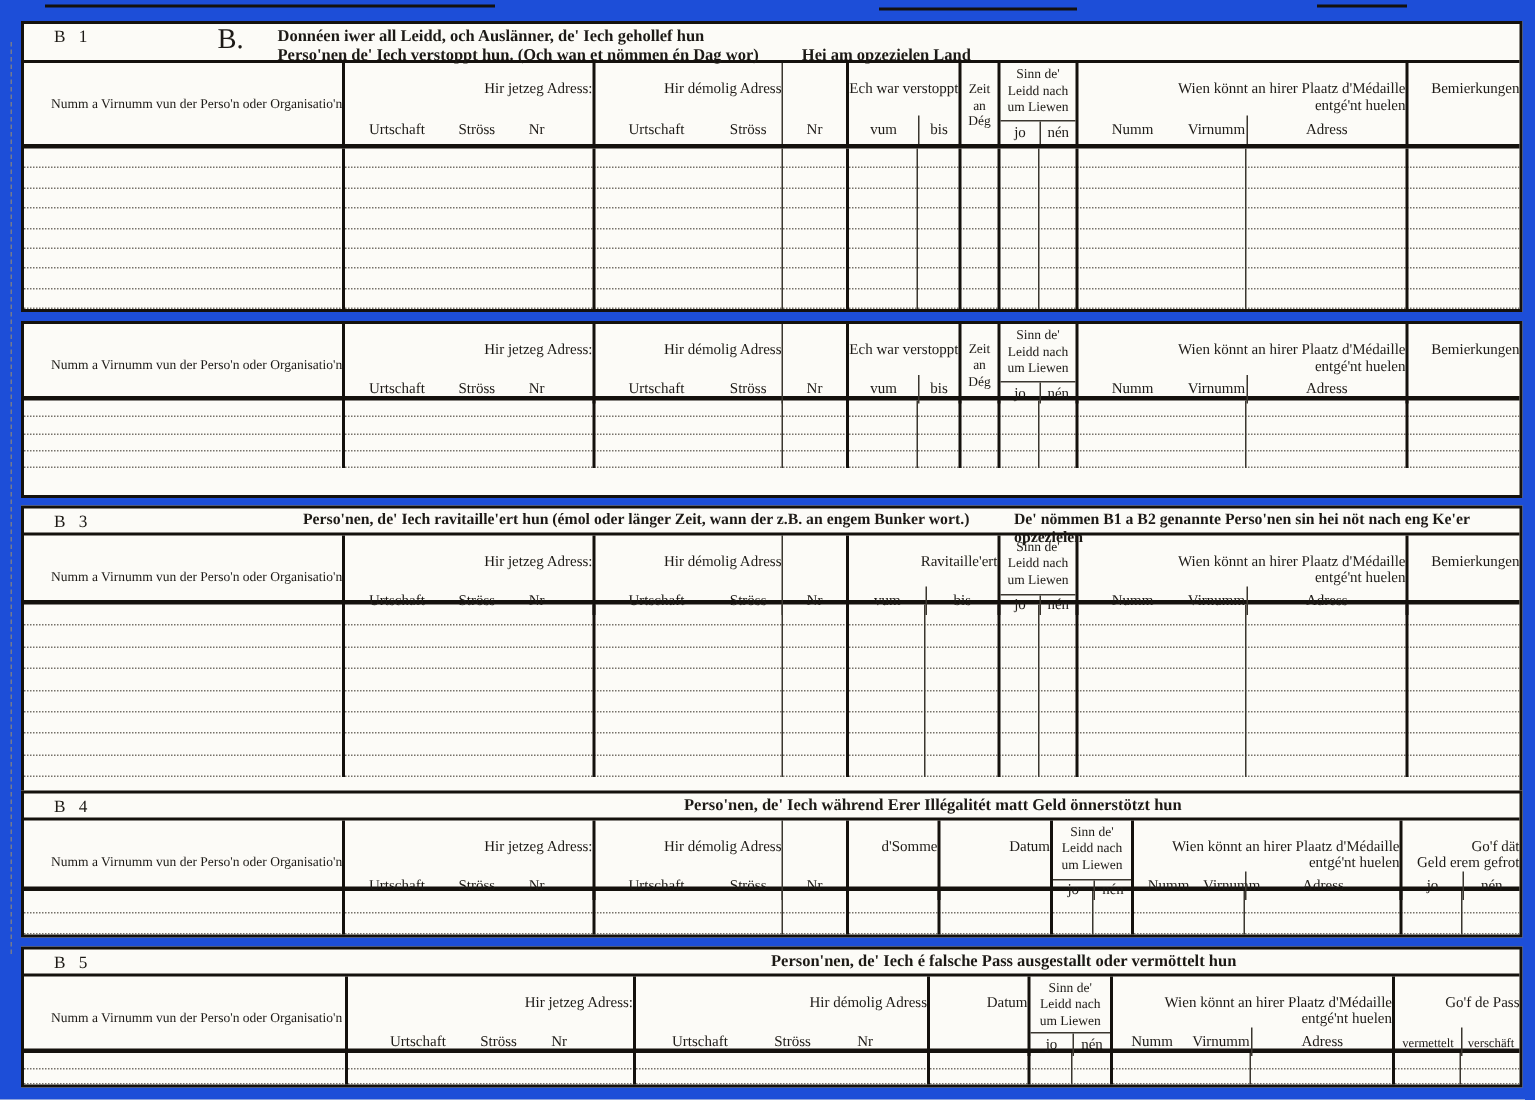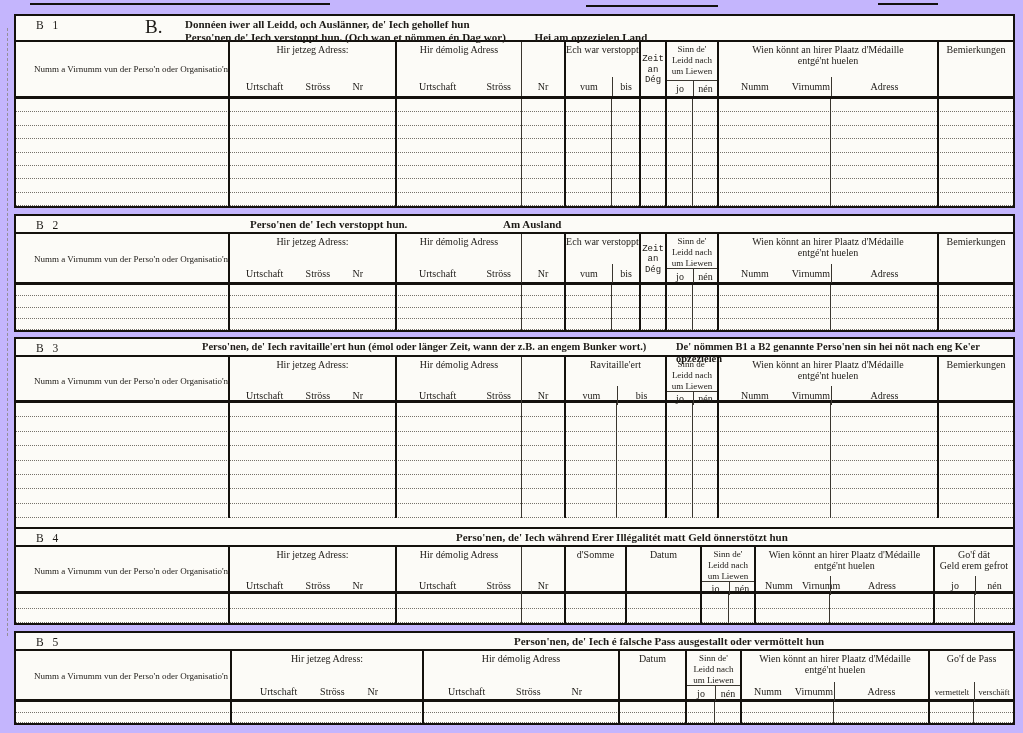--- a/index.html
+++ b/index.html
@@ -1,34 +1,34 @@
 <!DOCTYPE html>
 <html><head>
 <meta charset="utf-8">
 <style>
   html,body{margin:0;padding:0;background:#e8e6e0;}
   .page{
-    position:relative;width:1023px;height:733px;background:#c4b5fd;
+    position:relative;width:1023px;height:733px;background:#1d4ed8;
     font-family:"Liberation Serif","DejaVu Serif",serif;color:#1d1a16;overflow:hidden;
   }
   
   .sec{position:absolute;left:14px;width:1001px;border:2px solid #14110d;box-sizing:border-box;background:#fcfbf7;}
   .trow{position:relative;border-bottom:2px solid #14110d;font-weight:bold;font-size:11px;line-height:1.15;}
   .trow .sid{position:absolute;left:20px;top:3px;font-weight:normal;font-size:11.5px;letter-spacing:3px;}
   .bigletter{position:absolute;left:129px;top:0px;font-size:19px;font-weight:normal;}
   
   .hdr{display:grid;border-bottom:3px solid #14110d;font-size:10px;}
   .hc{display:flex;flex-direction:column;box-sizing:border-box;min-width:0;}
   .bR2{border-right:2px solid #14110d;}
   .bR1{border-right:1px solid #3a362f;}
   .bR0{border-right:none;}
   .sp2{grid-column:span 2;}
   .sp3{grid-column:span 3;}
-  .glabel{flex:1;text-align:center;padding-top:2px;}
-  .gmid{display:flex;align-items:center;justify-content:center;flex:1;text-align:center;font-family:Liberation Mono, monospace;}
+  .glabel{flex:1;text-align:right;padding-top:12px;}
+  .gmid{display:flex;align-items:center;justify-content:center;flex:1;text-align:center;}
   .subs{display:flex;align-items:center;height:19px;font-size:10px;}
   .subs span{display:block;text-align:center;}
   .subsgrid{display:grid;align-items:center;height:19px;font-size:10px;}
   .subsgrid span{text-align:center;}
   .divL{border-left:1px solid #3a362f;height:100%;display:flex;align-items:center;justify-content:center;}
   .namecell{justify-content:center;padding-left:18px;font-size:9px;white-space:nowrap;}
   .stack{text-align:center;font-size:9px;line-height:1.2;padding-top:2px;}
   
   .bwrap{position:relative;}
   .rules{position:absolute;inset:0;display:flex;flex-direction:column;}
@@ -160,25 +160,20 @@
         <div class="bc bR2"></div>
           <div class="bc bR0"></div>
           <div class="bc bR1"></div>
           <div class="bc bR2"></div>
           <div class="bc bR0"></div>
       </div>
     </div>
   </div>
 
   <div class="sec" style="top:214px;height:118px;">
-    <div class="trow h-st">
-      <span class="sid">B 2</span>
-      <span class="t1" style="left:234px;">Perso'nen de' Iech verstoppt hun.</span>
-      <span class="t1" style="left:487px;">Am Ausland</span>
-    </div>
     <div class="hdr gA h-b2h">
       <div class="hc bR2 namecell">Numm a Virnumm vun der Perso'n oder Organisatio'n</div>
       <div class="hc bR2">
         <div class="glabel">Hir jetzeg Adress:</div>
         <div class="subs" style="justify-content:space-between;padding:0 32px 0 16px;">
           <span>Urtschaft</span>
           <span>Ströss</span>
           <span>Nr</span>
         </div>
       </div>

